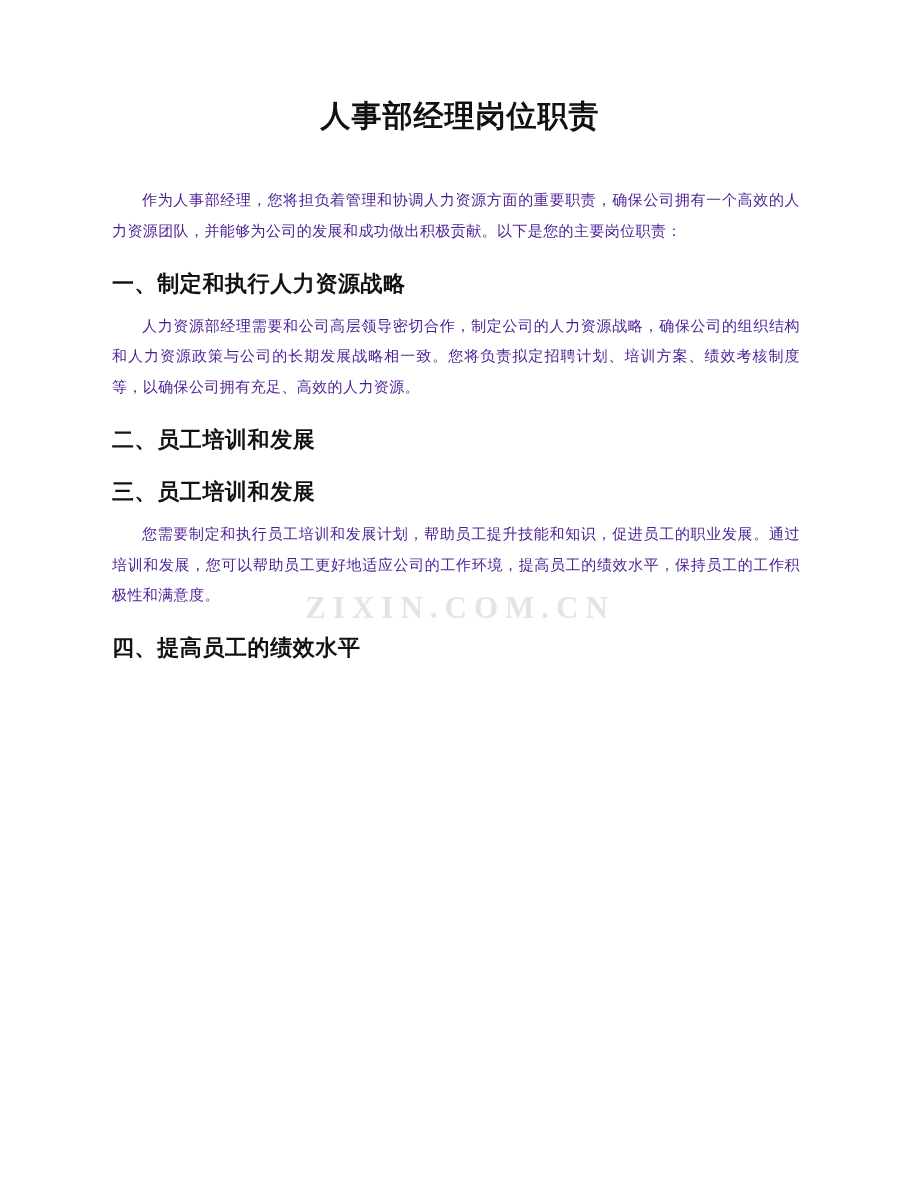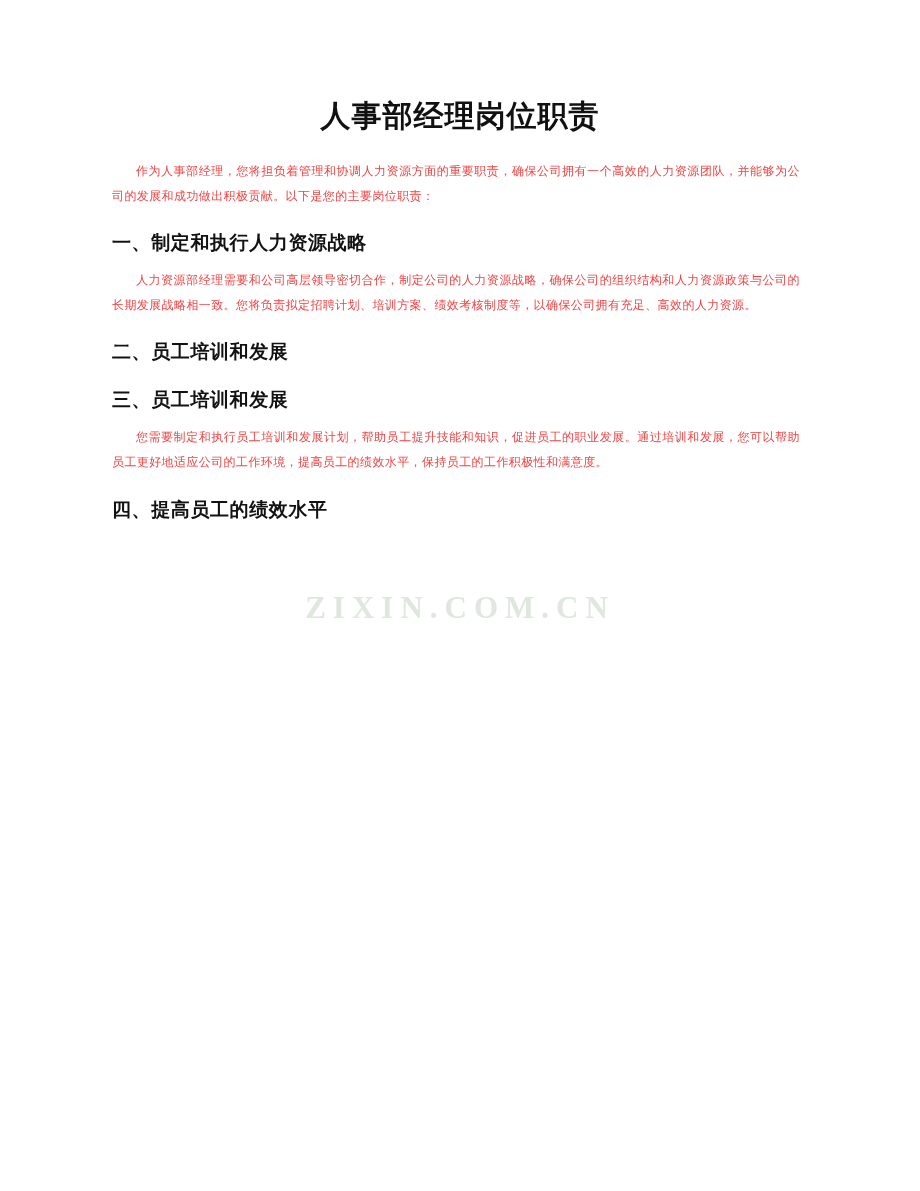--- a/index.html
+++ b/index.html
@@ -28,36 +28,36 @@
     position: absolute;
     left: 112px;
     top: 96px;
     width: 696px;
   }
   .doc-title {
     font-size: 30px;
     font-weight: bold;
     text-align: center;
     letter-spacing: 1px;
-    margin: 0 0 22px 0;
+    margin: 0 0 48px 0;
     color: #111111;
     font-family: "Liberation Sans", "DejaVu Sans", sans-serif;
   }
   .para {
-    font-size: 12px;
+    font-size: 15px;
     line-height: 2.05;
     text-align: justify;
     text-justify: inter-ideograph;
     text-indent: 2em;
     margin: 0 8px 14px 0;
-    color: #ef4444;
+    color: #4c1d95;
     letter-spacing: 0.4px;
   }
   .section-head {
-    font-size: 19px;
+    font-size: 22px;
     font-weight: bold;
     margin: 22px 0 12px 0;
     color: #121212;
     letter-spacing: 0.6px;
   }
   .watermark {
     position: absolute;
     left: 50%;
     top: 590px;
     transform: translateX(-50%);

